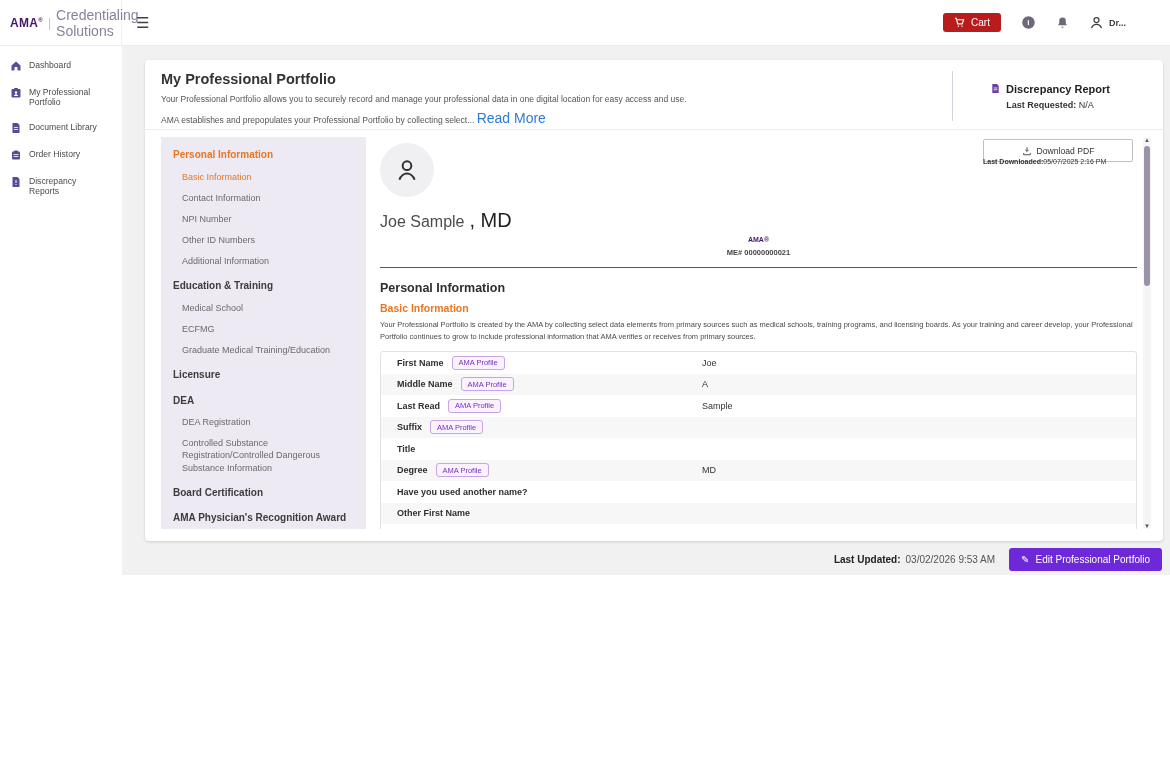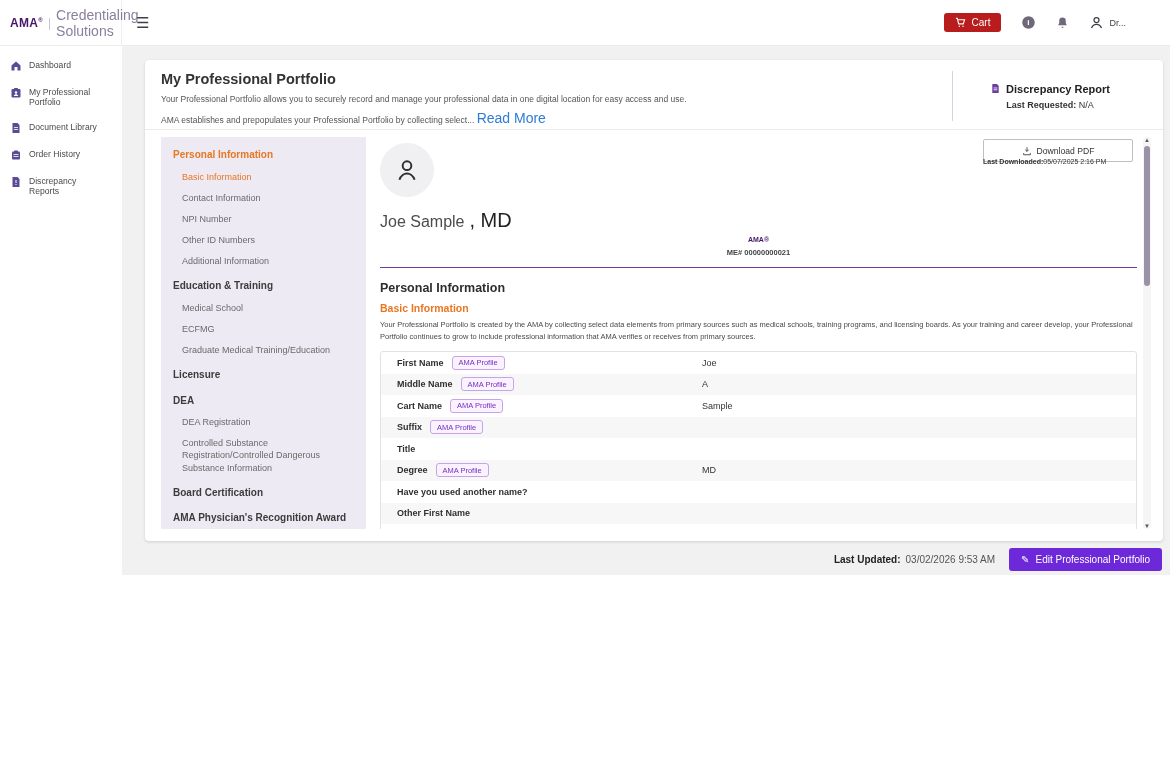--- a/index.html
+++ b/index.html
@@ -11,21 +11,21 @@
   .brand { width:122px; height:100%; display:flex; align-items:center; padding-left:10px; border-right:1px solid #efefef; }
   .brand-ama { font-weight:bold; font-size:12px; color:#46166b; letter-spacing:.3px; }
   .brand-reg { font-size:6px; color:#46166b; vertical-align:super; }
   .brand-sep { color:#c8c3d1; margin:0 5px; font-size:12px; }
   .brand-product { font-size:14px; color:#8a7f9d; }
   .hamburger { margin-left:14px; font-size:15px; color:#3f3f46; cursor:pointer; line-height:1; }
   .topbar-right { margin-left:auto; display:flex; align-items:center; gap:20px; padding-right:44px; }
   .cart-btn { display:flex; align-items:center; gap:6px; background:#b91c1c; color:#fff; border:none; border-radius:3px; padding:4px 11px; font-size:10px; font-family:"Liberation Sans",sans-serif; cursor:pointer; }
   .icon-btn { display:flex; align-items:center; cursor:pointer; background:none; border:none; }
   .user-chip { display:flex; align-items:center; gap:5px; cursor:pointer; }
-  .user-chip span { font-size:9px; color:#3f3f46; }
+  .user-chip span { font-size:9px; color:#3f3f46;font-weight:bold; }
 
   
   .sidebar { position:absolute; top:46px; left:0; width:122px; height:734px; background:#fff; padding-top:8px; }
   .side-item { display:flex; align-items:flex-start; gap:7px; padding:6px 24px 6px 10px; margin-bottom:3px; cursor:pointer; }
   .side-item span.lbl { font-size:8.6px; color:#4a4a4a; }
   .side-item.active span.lbl { color:#4a4a4a; }
 
   
   .main { position:absolute; top:46px; left:122px; width:1048px; height:529px; background:#f1f1f2; }
 
@@ -303,21 +303,21 @@
             </div>
             <div class="trow">
               <div class="tlabel-col">
                 <span class="tlabel">Middle Name</span>
                 <span class="badge">AMA Profile</span>
               </div>
               <span class="tvalue">A</span>
             </div>
             <div class="trow">
               <div class="tlabel-col">
-                <span class="tlabel">Cart Name</span>
+                <span class="tlabel">Last Read</span>
                 <span class="badge">AMA Profile</span>
               </div>
               <span class="tvalue">Sample</span>
             </div>
             <div class="trow">
               <div class="tlabel-col">
                 <span class="tlabel">Suffix</span>
                 <span class="badge">AMA Profile</span>
               </div>
               <span class="tvalue"></span>

